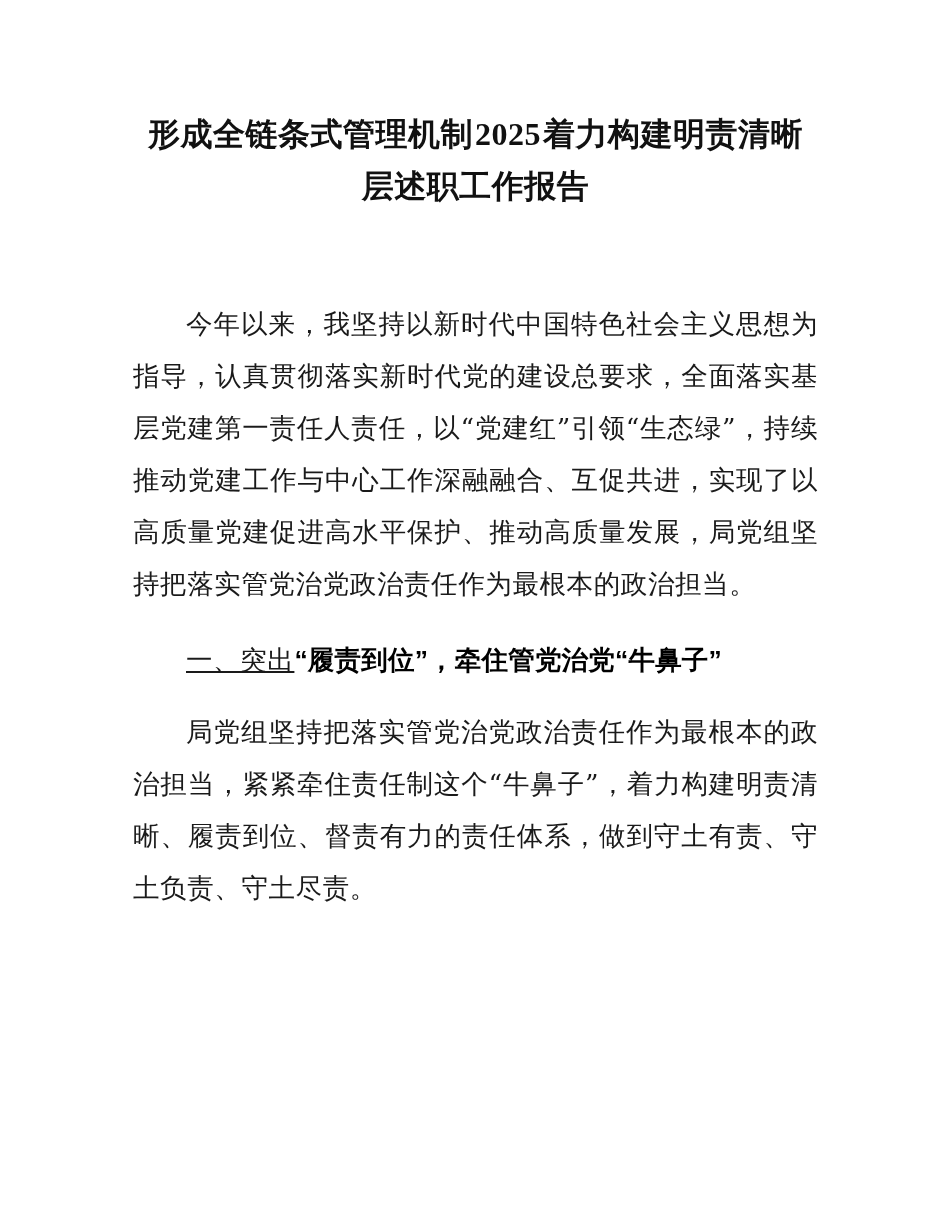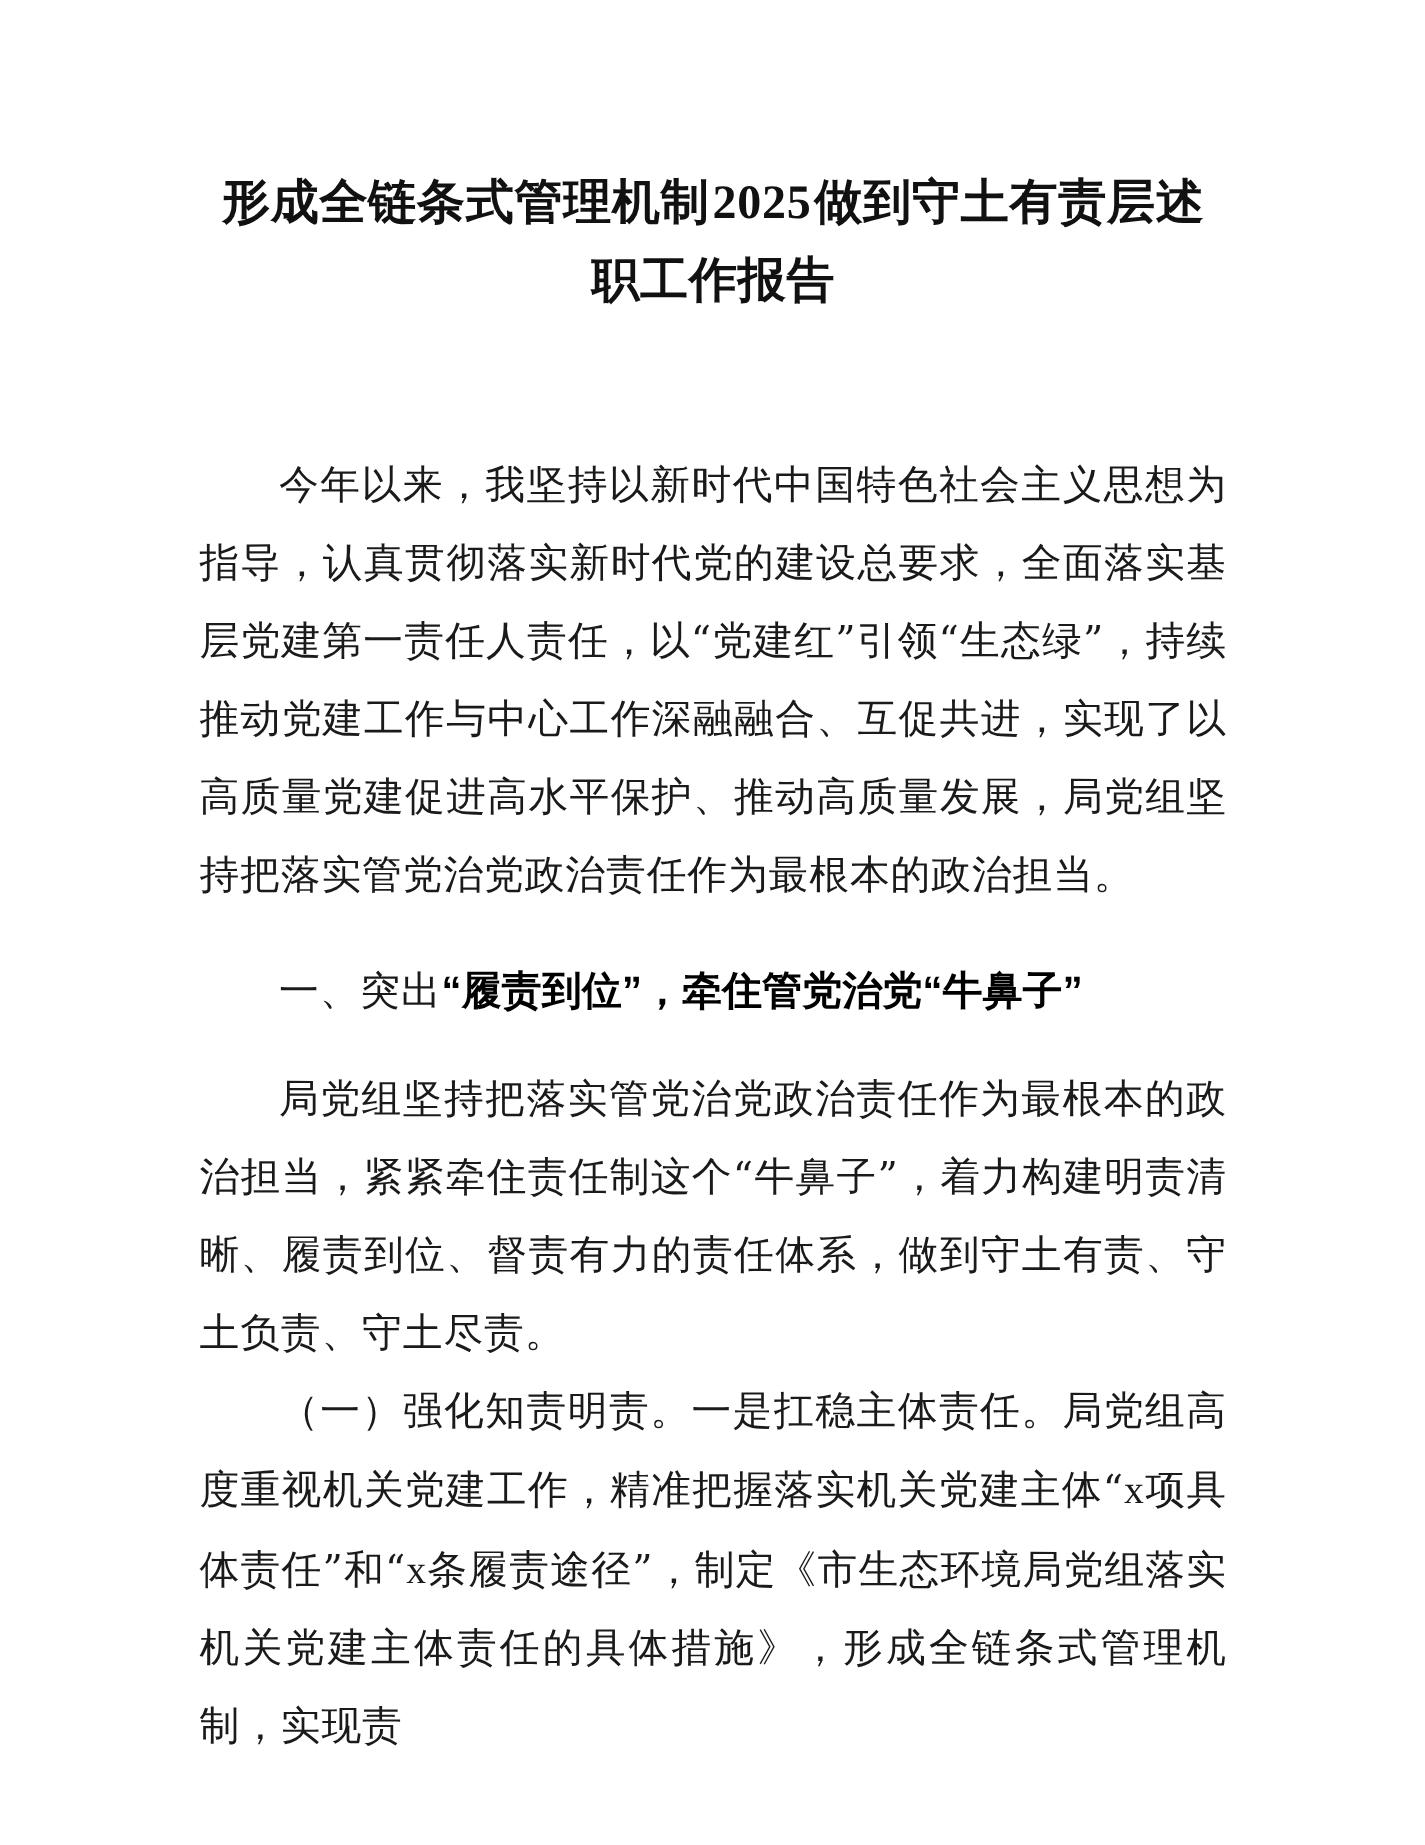--- a/index.html
+++ b/index.html
@@ -98,40 +98,40 @@
   h2.section-heading .hei {
     font-family: "Liberation Sans", "DejaVu Sans", sans-serif;
     font-weight: bold;
     letter-spacing: 0.2px;
     color: #000000;
   }
   h2.section-heading .kai {
     font-family: "DejaVu Serif", "Liberation Serif", serif;
     font-weight: 400;
     color: #1a1a1a;
+    text-decoration: underline;
   }
 
 </style>
 </head>
 <body>
 
 <div class="page">
   <div class="content">
 
     <h1 class="doc-title">
-      <span>形成全链条式管理机制</span><span class="num">2025</span><span>做到守土有责</span><span>层述职工作报告</span>
+      <span>形成全链条式管理机制</span><span class="num">2025</span><span>着力构建明责清晰</span><span>层述职工作报告</span>
     </h1>
 
     <div class="body-block">
 
       <p class="para">今年以来，我坚持以新时代中国特色社会主义思想为指导，认真贯彻落实新时代党的建设总要求，全面落实基层党建第一责任人责任，以“党建红”引领“生态绿”，持续推动党建工作与中心工作深融融合、互促共进，实现了以高质量党建促进高水平保护、推动高质量发展，局党组坚持把落实管党治党政治责任作为最根本的政治担当。</p>
 
       <h2 class="section-heading">
         <span class="kai">一、突出</span><span class="hei">“履责到位”，牵住管党治党“牛鼻子”</span>
       </h2>
 
       <p class="para">局党组坚持把落实管党治党政治责任作为最根本的政治担当，紧紧牵住责任制这个“牛鼻子”，着力构建明责清晰、履责到位、督责有力的责任体系，做到守土有责、守土负责、守土尽责。</p>
 
-      <p class="para spaced"><span>（一）强化知责明责。一是扛稳主体责任。局党组高度重视机关党建工作，精准把握落实机关党建主体“</span><span class="latin">x</span><span>项具体责任”和“</span><span class="latin">x</span><span>条履责途径”，制定《市生态环境局党组落实机关党建主体责任的具体措施》，形成全链条式管理机制，实现责</span></p>
 
     </div>
   </div>
 </div>
 
 </body></html>

